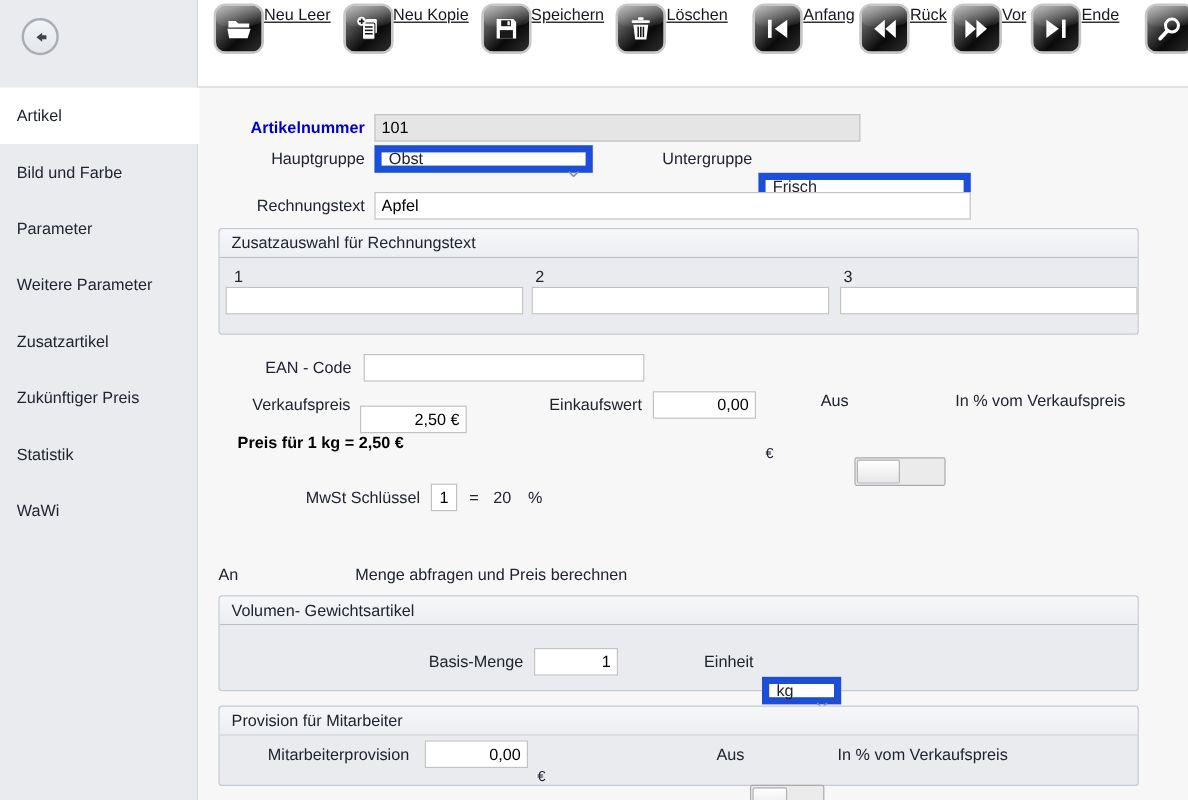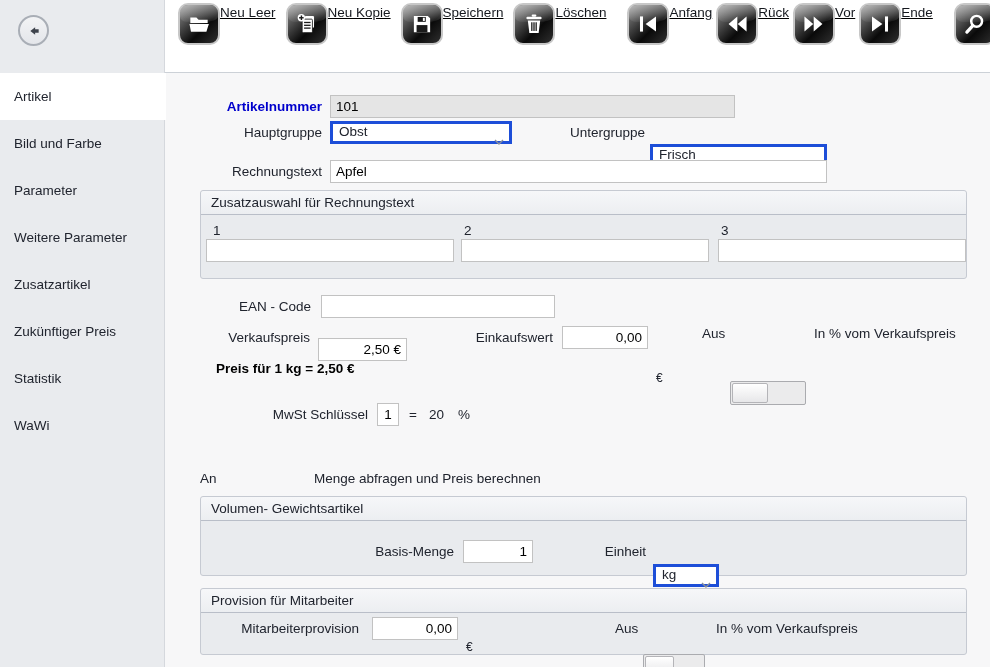--- a/index.html
+++ b/index.html
@@ -27,31 +27,31 @@
            background:linear-gradient(135deg,#909090 0%,#3c3c3c 38%,#0a0a0a 62%,#2f2f2f 100%);
            display:flex;align-items:center;justify-content:center;position:relative;overflow:hidden;}
   .tb-icon::before{content:"";position:absolute;left:0;top:0;right:0;height:46%;
            background:linear-gradient(180deg,rgba(255,255,255,.42),rgba(255,255,255,.05));
            border-radius:8px 8px 40%/30%;}
   .tb-icon svg{position:relative;z-index:1;}
   .tb-label{font-size:13.5px;color:#15181e;margin-top:2px;white-space:nowrap;}
   .tb-sep{width:1px;height:63px;background:#c9ced4;margin:1px 7px 0;}
 
   
-  .main{position:absolute;left:180px;top:73px;width:708px;height:594px;font-size:13.5px;color:#20242e;}
+  .main{position:absolute;left:162px;top:73px;width:708px;height:594px;font-size:13.5px;color:#20242e;}
   .abs{position:absolute;}
   .lbl{height:23px;line-height:23px;text-align:right;white-space:nowrap;}
   .lbl-blue{color:#0000cc;font-weight:bold;}
   .fld{box-sizing:border-box;height:23px;border:1px solid #c2c2c2;background:#fff;
        font-family:"Liberation Sans",sans-serif;font-size:13.5px;color:#000;padding:0 5px;outline:none;}
   .fld.yellow{background:#e5e5e5;}
   .fld.num{text-align:right;}
   .fld.center{text-align:center;padding:0 2px;}
-  .select{box-sizing:border-box;height:23px;border:3px solid #1d4ed8;background:#fff;
-          display:flex;align-items:flex-start;padding:0 20px 0 6px;position:relative;cursor:pointer;}
+  .select{box-sizing:border-box;height:23px;border:6px solid #1d4ed8;background:#fff;
+          display:flex;align-items:center;padding:0 20px 0 6px;position:relative;cursor:pointer;}
   .select .chev{position:absolute;right:5px;top:9px;}
   .sect{position:absolute;background:#e9ebee;border:1px solid #c6cad2;border-radius:3px;box-sizing:border-box;}
   .sect-h{height:23px;background:linear-gradient(180deg,#f6f7f9,#eceef1);border-bottom:1px solid #b9bec8;
           display:flex;align-items:center;padding-left:10px;border-radius:3px 3px 0 0;color:#20242e;}
   .toggle{position:relative;box-sizing:border-box;border:1px solid #aaabaf;background:#ebebec;
           height:24px;border-radius:2px;cursor:pointer;}
   .toggle .knob{position:absolute;top:1px;bottom:1px;width:49%;border:1px solid #b4b4b8;box-sizing:border-box;
           background:linear-gradient(180deg,#ffffff,#e7e7e9);border-radius:2px;}
   .toggle.off .knob{left:1px;}
   .toggle.on{background:#e9d9f0;}

